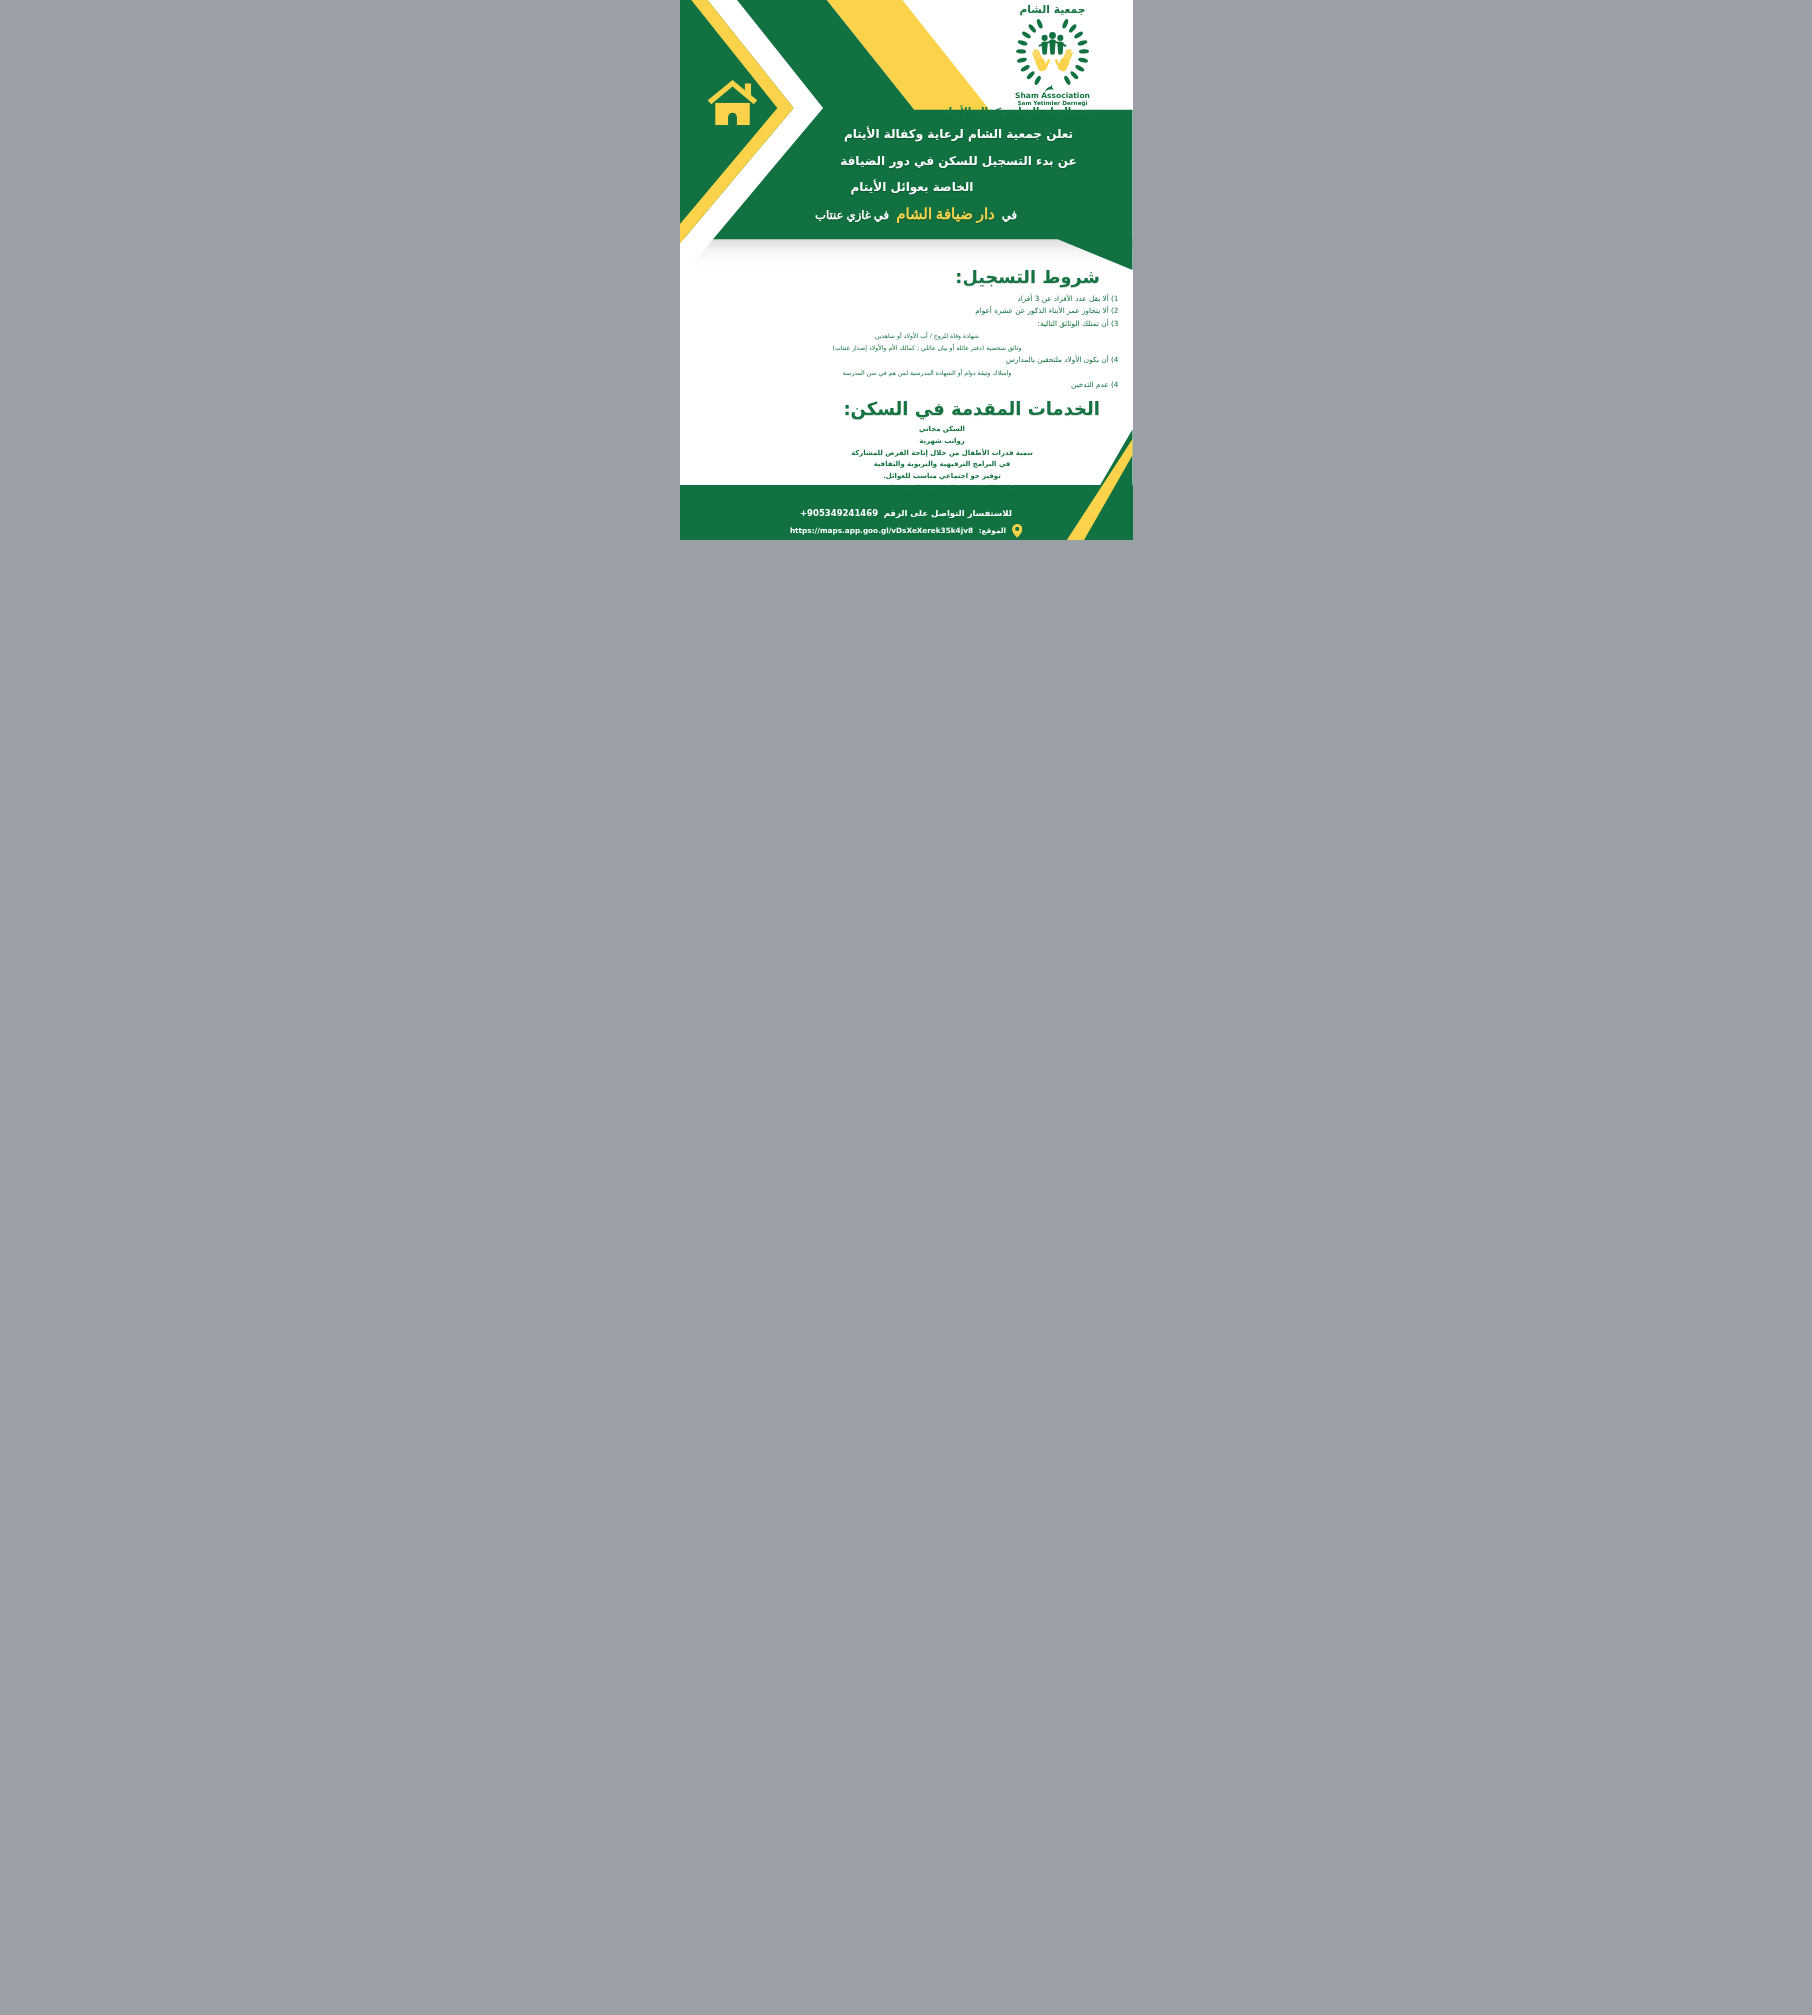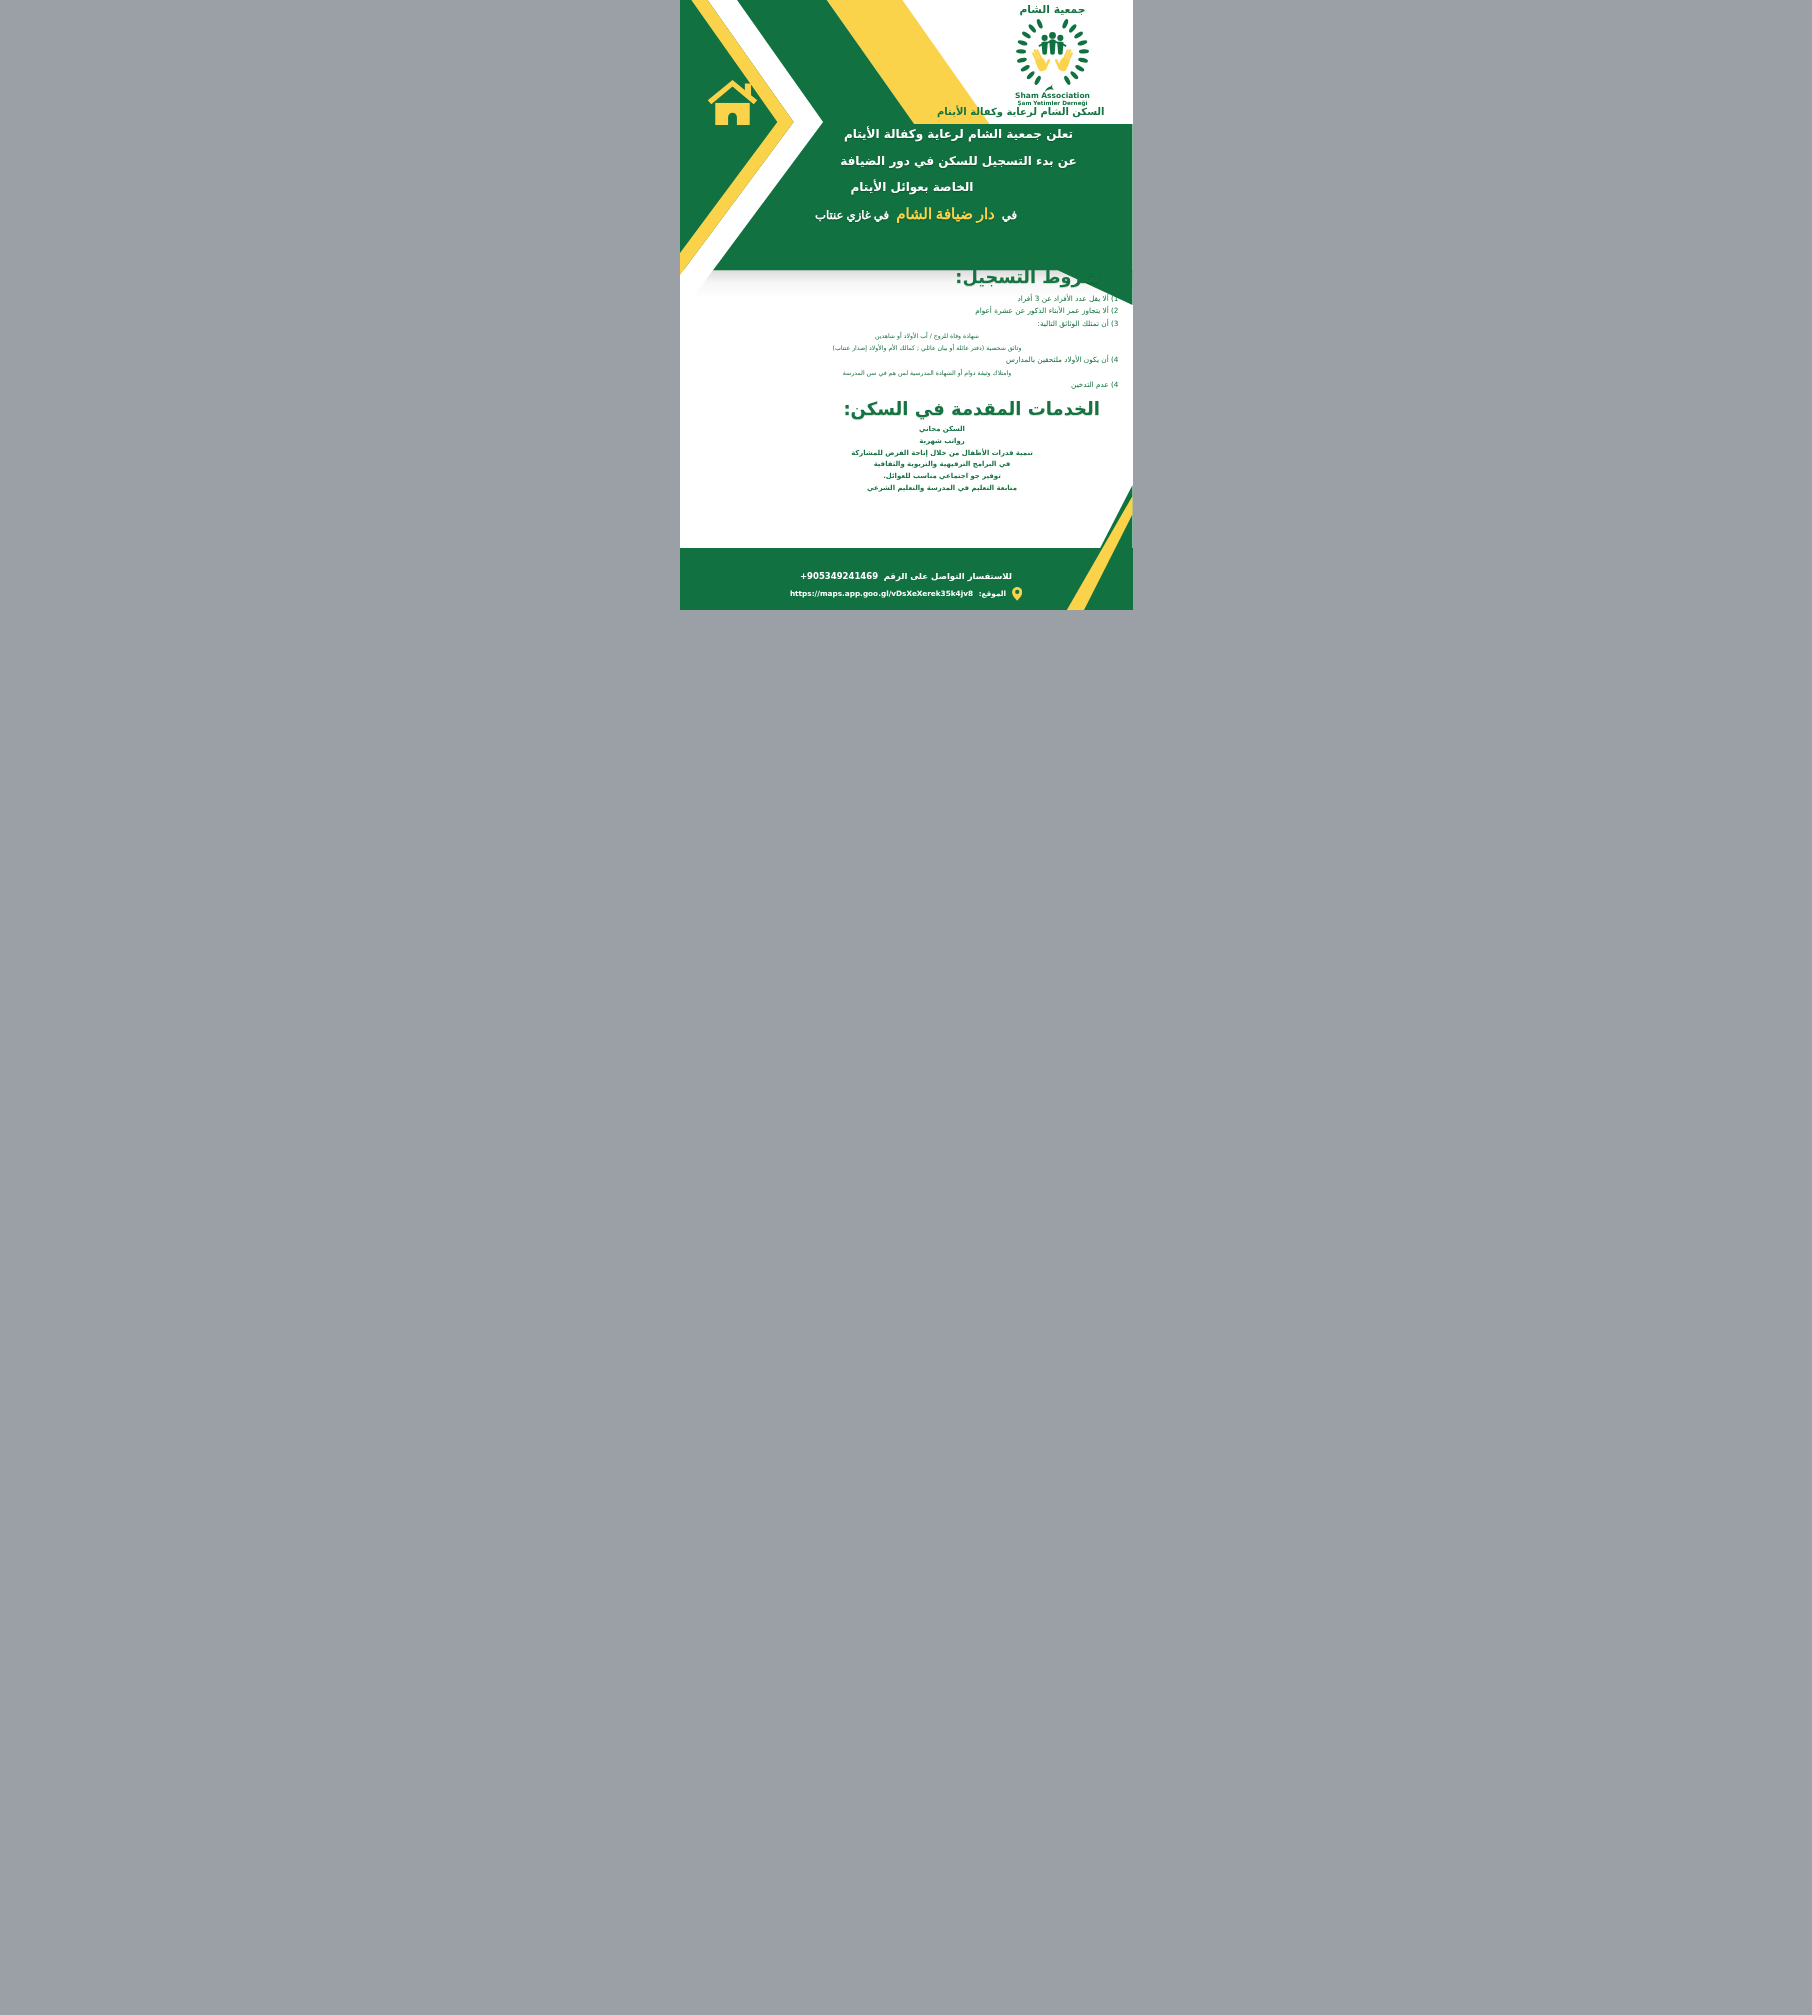--- a/index.html
+++ b/index.html
@@ -1,17 +1,17 @@
 <!DOCTYPE html>
 <html style="font-size:6.4px"><head>
 <meta charset="utf-8">
 <style>
   html,body{margin:0;padding:0;background:#9aa0a6;}
   .poster{
-    position:relative;width:453px;height:610px;margin:0 auto;
+    position:relative;width:453px;height:540px;margin:0 auto;
     background:#ffffff;overflow:hidden;
     font-family:"DejaVu Sans",sans-serif;
   }
   .layer{position:absolute;inset:0;}
   
   .body-shadow{
     position:absolute;left:0;right:0;top:44.3%;height:28px;
     background:linear-gradient(180deg,#dcdcdc 0%,#f6f6f6 45%,#ffffff 100%);
   }
   .decor-yellow-band{
@@ -162,21 +162,21 @@
           <line x1="170" y1="160" x2="170" y2="136" stroke-width="6" stroke-linecap="round"></line>
           <line x1="163" y1="160" x2="163" y2="130" stroke-width="6" stroke-linecap="round"></line>
           <line x1="156" y1="160" x2="156" y2="133" stroke-width="6" stroke-linecap="round"></line>
           <line x1="152" y1="184" x2="138" y2="172" stroke-width="7" stroke-linecap="round"></line>
         </g>
       </g>
       <text x="130" y="266" text-anchor="middle" font-size="21" font-weight="bold" fill="#157441">Sham Association</text>
       <text x="130" y="288" text-anchor="middle" font-size="16" font-weight="bold" fill="#157441">Şam Yetimler Derneği</text>
     </svg>
   </div>
-  <div class="logo-caption">السكن الشام لرعاية وكفالة الأيتام</div>
+  <div class="logo-caption">جمعية الشام الشام وكفالة الأيتام</div>
 
   <div class="banner-text">
     <div class="banner-line l1">تعلن جمعية الشام لرعاية وكفالة الأيتام</div>
     <div class="banner-line l2">عن بدء التسجيل للسكن في دور الضيافة</div>
     <div class="banner-line l3">الخاصة بعوائل الأيتام</div>
     <div class="banner-line l4">
       <span>في</span>
       <span class="banner-highlight">دار ضيافة الشام</span>
       <span>في غازي عنتاب</span>
     </div>

